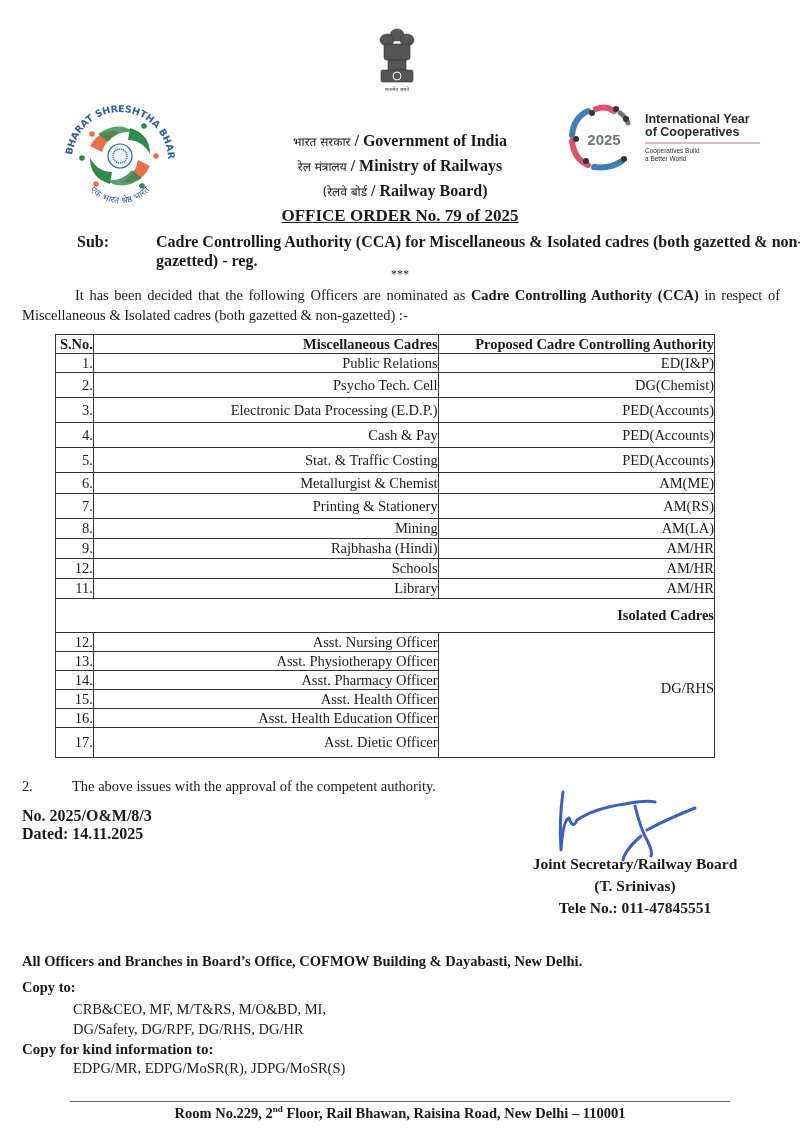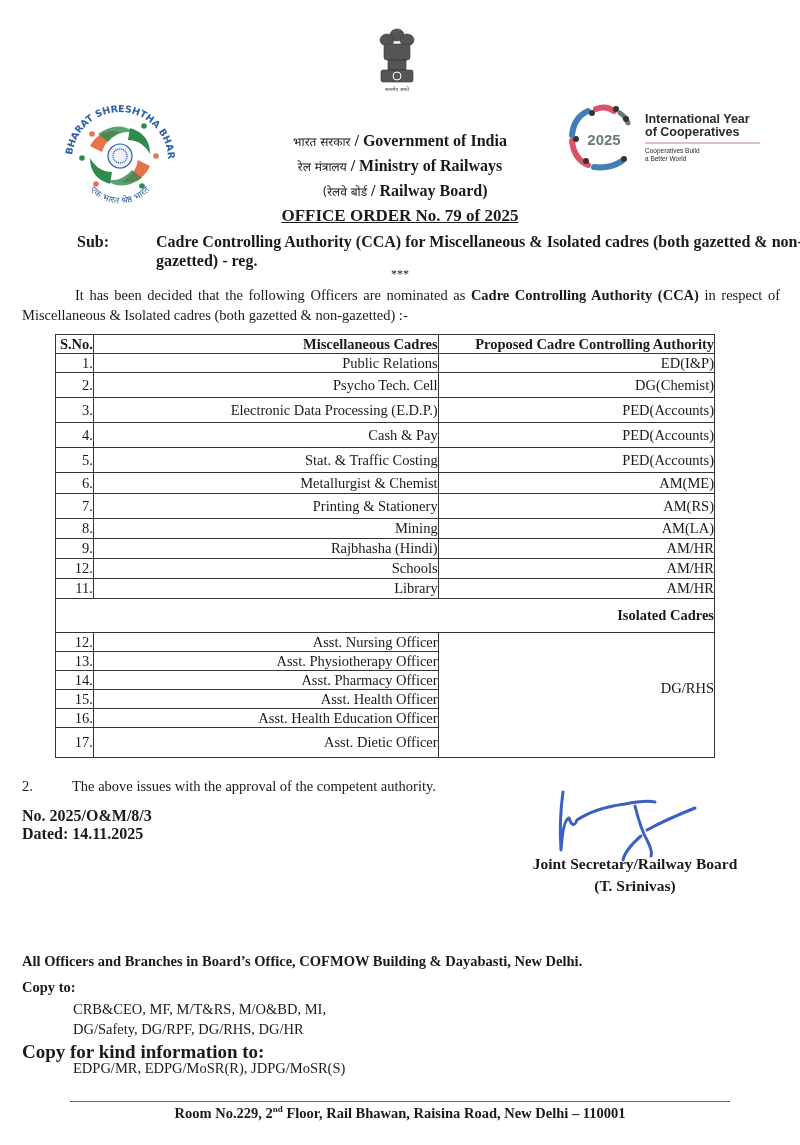--- a/index.html
+++ b/index.html
@@ -40,21 +40,21 @@
   .point2 .num { position:absolute; left:0; }
   .point2 .txt { position:absolute; left:50px; white-space:nowrap; }
   .refno { left:22px; top:807px; font-size:16px; font-weight:bold; line-height:18px; }
 
   .signature { left:555px; top:790px; width:160px; height:90px; }
   .signatory { left:495px; top:853px; width:280px; text-align:center; font-size:15.5px; font-weight:bold; line-height:22px; }
 
   .distribution { left:22px; top:953px; font-size:14.5px; font-weight:bold;font-family:Liberation Serif, serif; }
   .copy-to { left:22px; top:979px; font-size:14.5px; font-weight:bold; }
   .copy-list { left:73px; top:999px; font-size:14.5px; line-height:20px; }
-  .copy-info { left:22px; top:1041px; font-size:19px; font-weight:bold; }
+  .copy-info { left:22px; top:1041px; font-size:15px; font-weight:bold; }
   .copy-info-list { left:73px; top:1060px; font-size:14.5px; }
 
   .footer-rule { left:70px; top:1101px; width:660px; height:0; border-top:1.5px solid #666; }
   .footer { left:0; width:800px; top:1104px; text-align:center; font-size:14.5px; font-weight:bold; }
   .footer sup { font-size:9px; }
 </style>
 </head>
 <body>
 
 <div class="abs emblem">
@@ -259,20 +259,21 @@
 
 <div class="abs signature">
   <svg width="160" height="90" viewBox="0 0 160 90">
     <path d="M8 2 Q 4 30 6 60 Q 8 30 14 28 Q 18 40 22 30 Q 40 18 70 14 Q 90 10 100 12 M 92 40 Q 110 30 140 18 M 80 16 Q 86 40 92 50 Q 98 62 96 66 M 86 46 Q 70 60 68 70" stroke="#3b5fc4" stroke-width="3" fill="none" stroke-linecap="round" stroke-linejoin="round"></path>
   </svg>
 </div>
 
 <div class="abs signatory">
   <div>Joint Secretary/Railway Board</div>
   <div>(T. Srinivas)</div>
+  <div>Tele No.: 011-47845551</div>
 </div>
 
 <div class="abs distribution">All Officers and Branches in Board’s Office, COFMOW Building &amp; Dayabasti, New Delhi.</div>
 <div class="abs copy-to">Copy to:</div>
 <div class="abs copy-list">
   <div>CRB&amp;CEO, MF, M/T&amp;RS, M/O&amp;BD, MI,</div>
   <div>DG/Safety, DG/RPF, DG/RHS, DG/HR</div>
 </div>
 <div class="abs copy-info">Copy for kind information to:</div>
 <div class="abs copy-info-list">EDPG/MR, EDPG/MoSR(R), JDPG/MoSR(S)</div>

